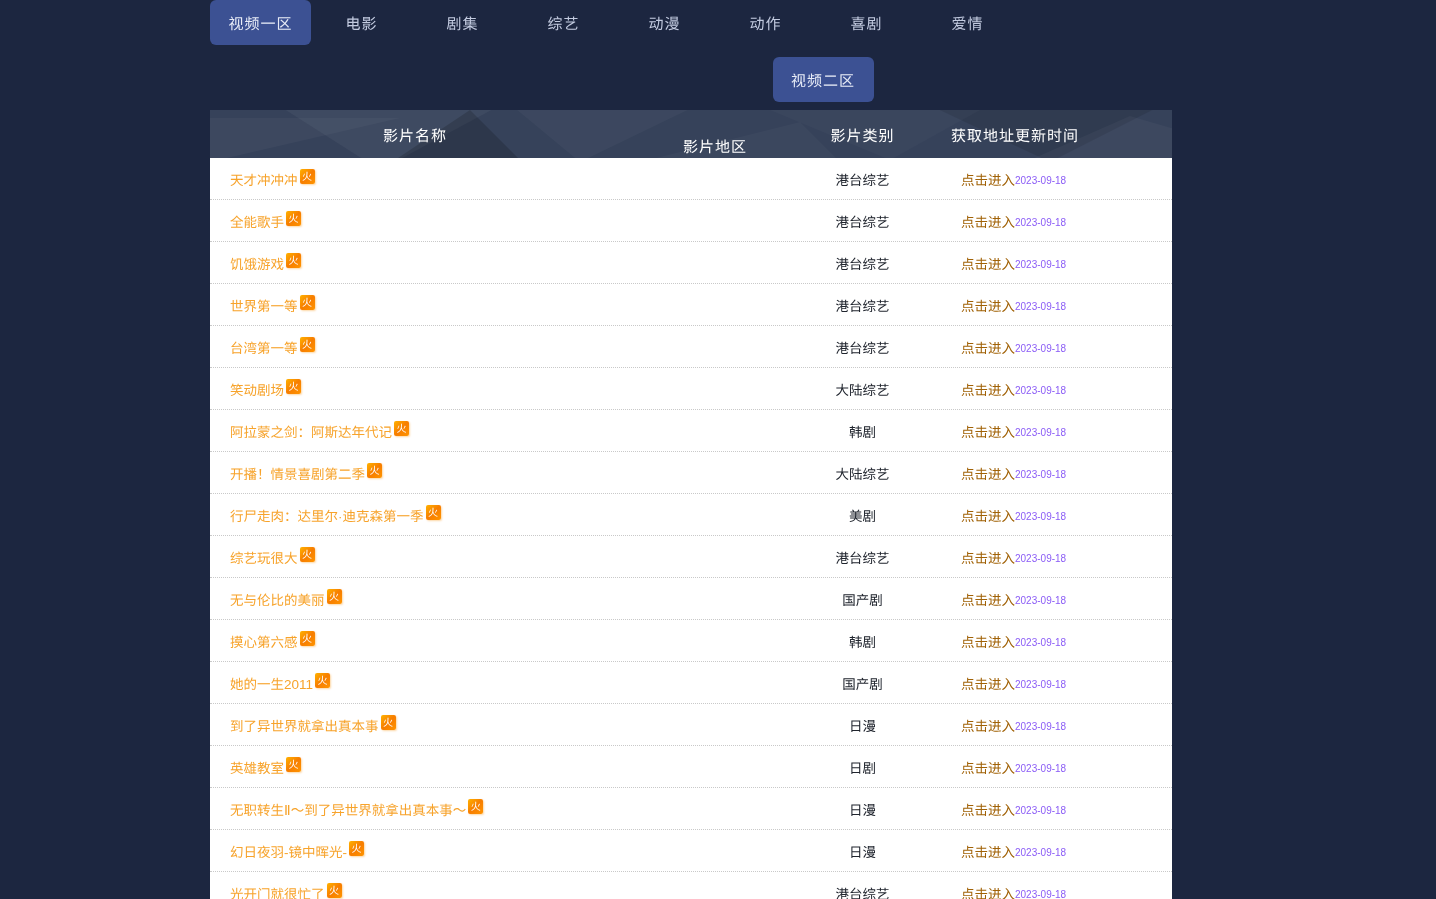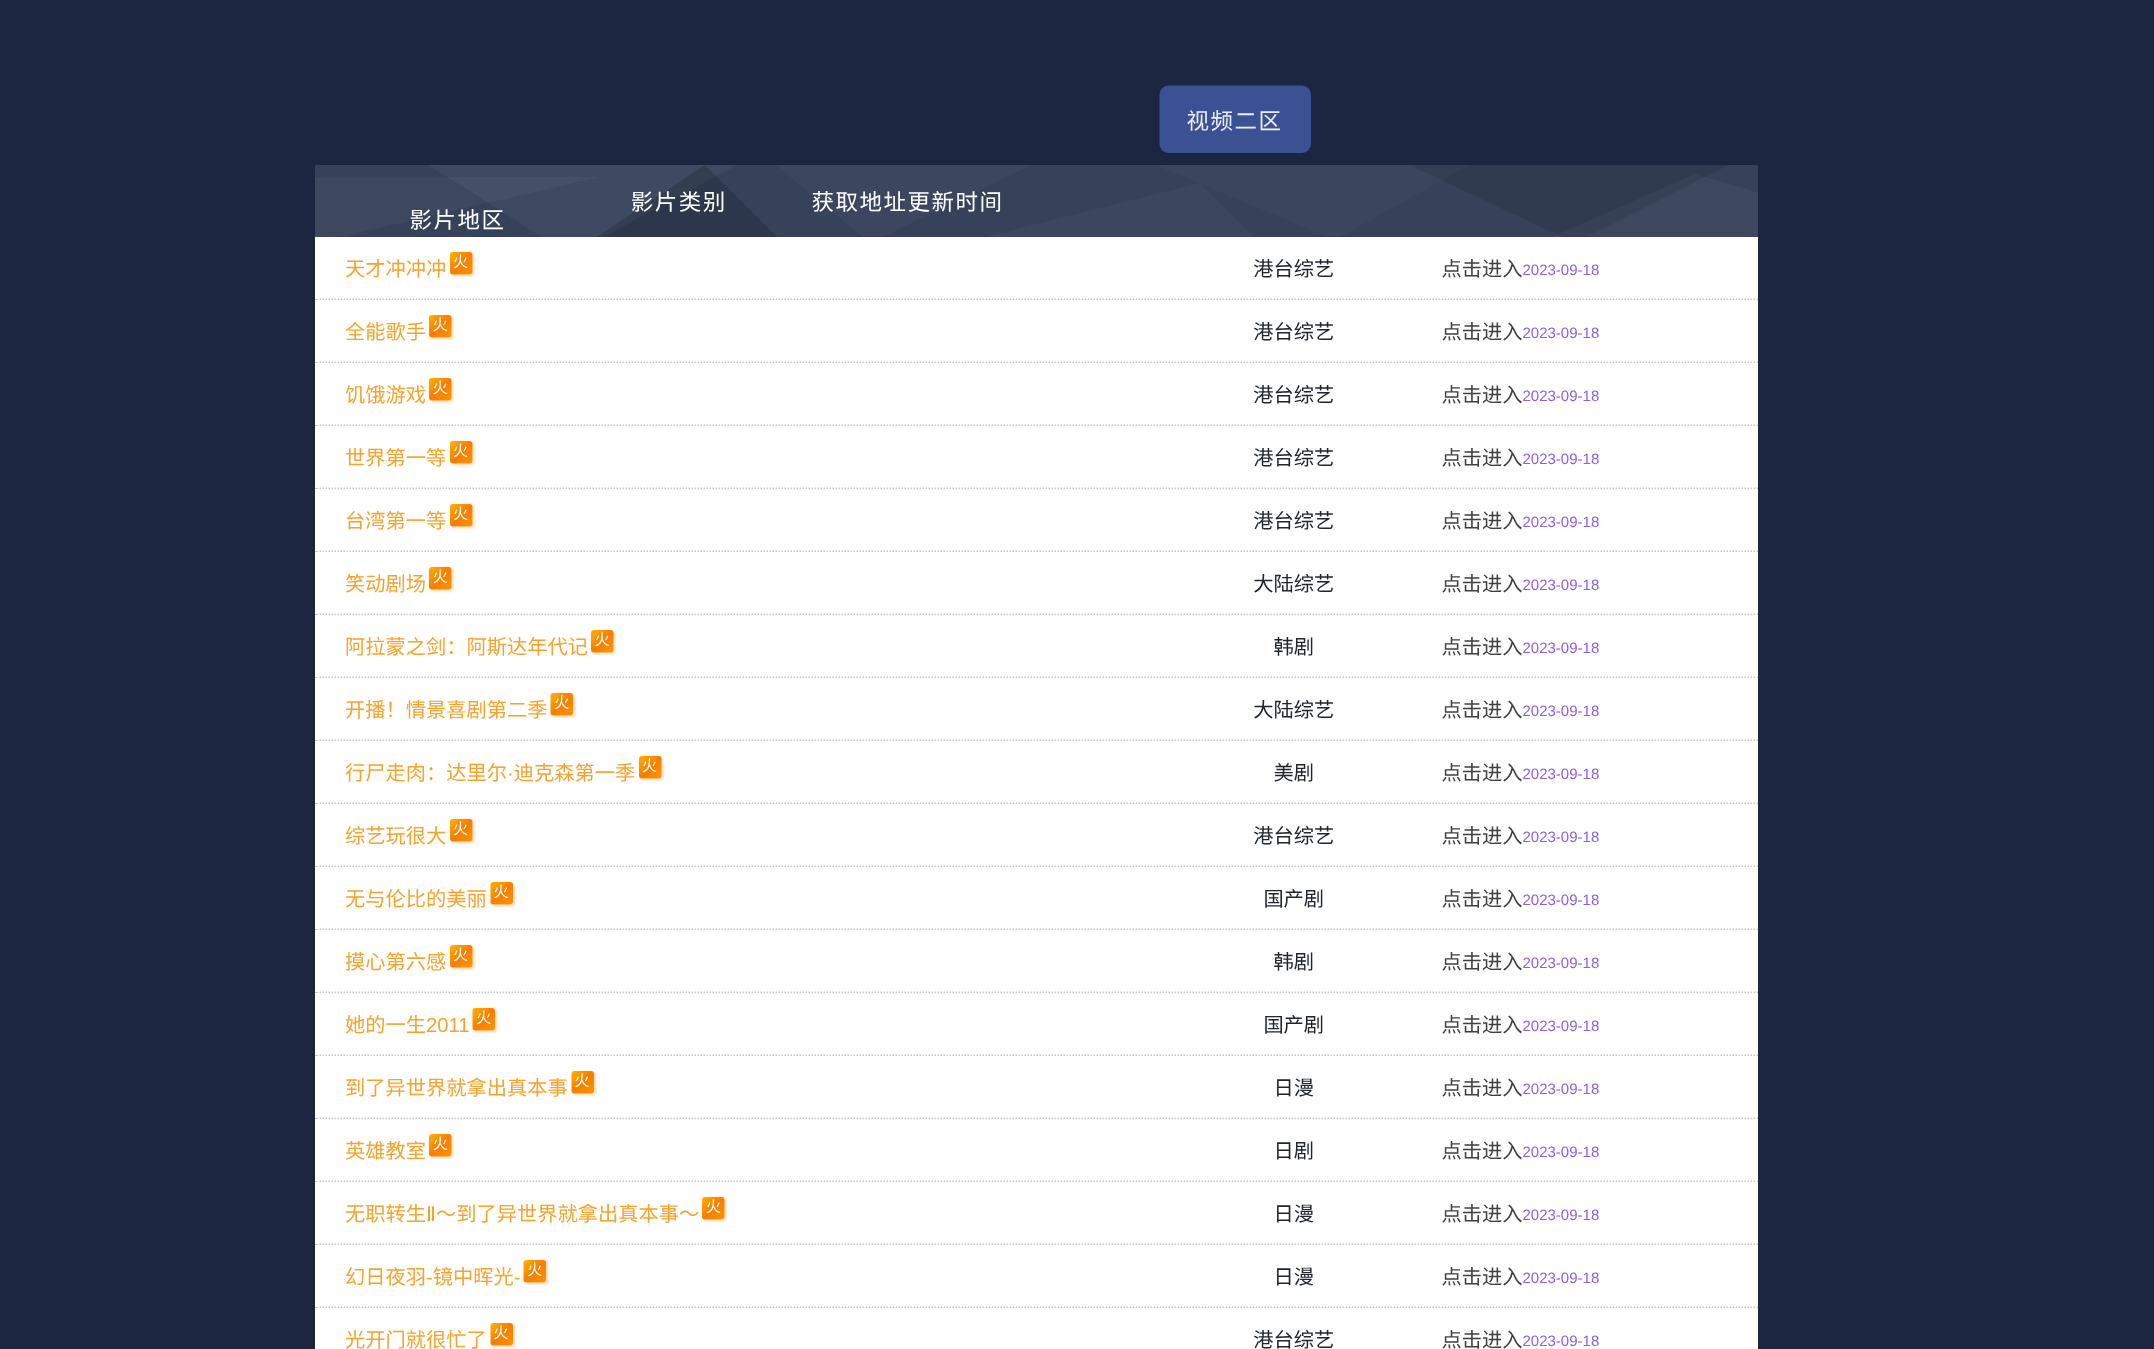--- a/index.html
+++ b/index.html
@@ -162,34 +162,44 @@
     background: linear-gradient(135deg, #ffb300 0%, #f77d00 50%, #ff9500 100%);
     box-shadow: 1px 1px 2px rgba(247,140,0,0.35);
     vertical-align: middle;
   }
 
   .cell-text {
     color: #20252e;
     font-size: 13.5px;
   }
   .enter-link {
-    color: #404040;
+    color: #a16207;
     font-size: 13.5px;
     text-decoration: none;
     cursor: pointer;
   }
   .time-text {
     color: #8b5cf6;
     font-size: 10px;
   }
 </style>
 </head>
 <body>
 
 <div class="nav-wrap">
+  <div class="nav-row row1" id="nav-row-1">
+      <div class="nav-tab">视频一区</div>
+      <a class="nav-link">电影</a>
+      <a class="nav-link">剧集</a>
+      <a class="nav-link">综艺</a>
+      <a class="nav-link">动漫</a>
+      <a class="nav-link">动作</a>
+      <a class="nav-link">喜剧</a>
+      <a class="nav-link">爱情</a>
+    </div>
   <div class="nav-row row2" id="nav-row-2">
       <div class="nav-tab">视频二区</div>
       <a class="nav-link">科幻</a>
       <a class="nav-link">恐怖</a>
       <a class="nav-link">剧情</a>
       <a class="nav-link">战争</a>
       <a class="nav-link">国产剧</a>
       <a class="nav-link">台剧</a>
       <a class="nav-link">韩剧</a>
       <a class="nav-link">美剧</a>
@@ -201,20 +211,21 @@
   <div class="t-head">
     <span class="facet f1"></span>
     <span class="facet f2"></span>
     <span class="facet f3"></span>
     <span class="facet f4"></span>
     <span class="facet f5"></span>
     <span class="facet f6"></span>
     <span class="facet f7"></span>
     <span class="facet f8"></span>
     <div class="t-head-inner">
+      <div class="c-name"><span>影片名称</span></div>
       <div class="c-region"><span>影片地区</span></div>
       <div class="c-cat"><span>影片类别</span></div>
       <div class="c-link"><span>获取地址</span></div>
       <div class="c-time"><span>更新时间</span></div>
     </div>
   </div>
 
   <div class="t-body" id="table-body">
       <div class="t-row">
         <div class="c-name"><a class="title-link">

